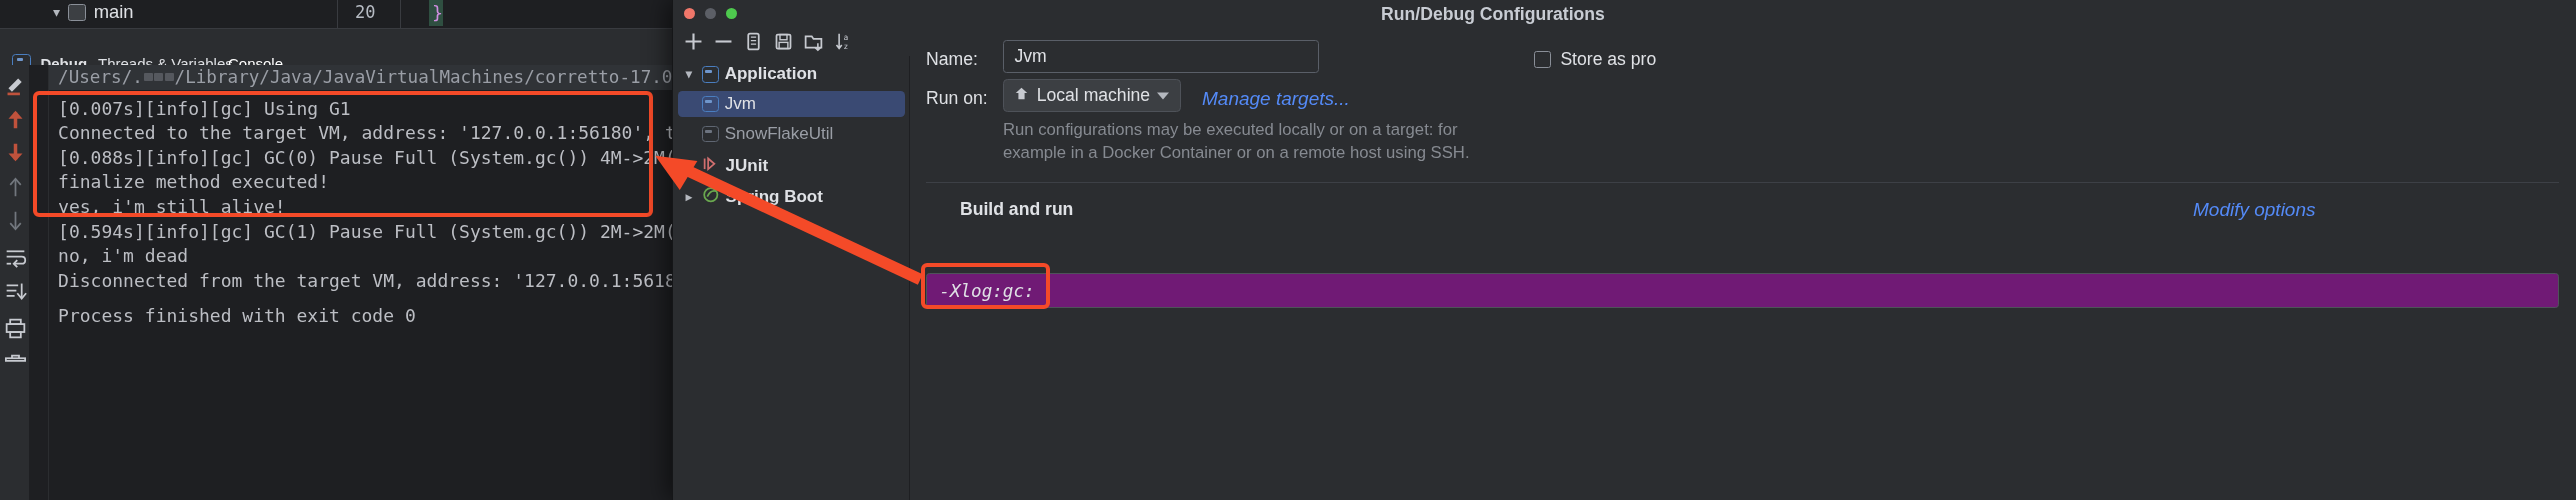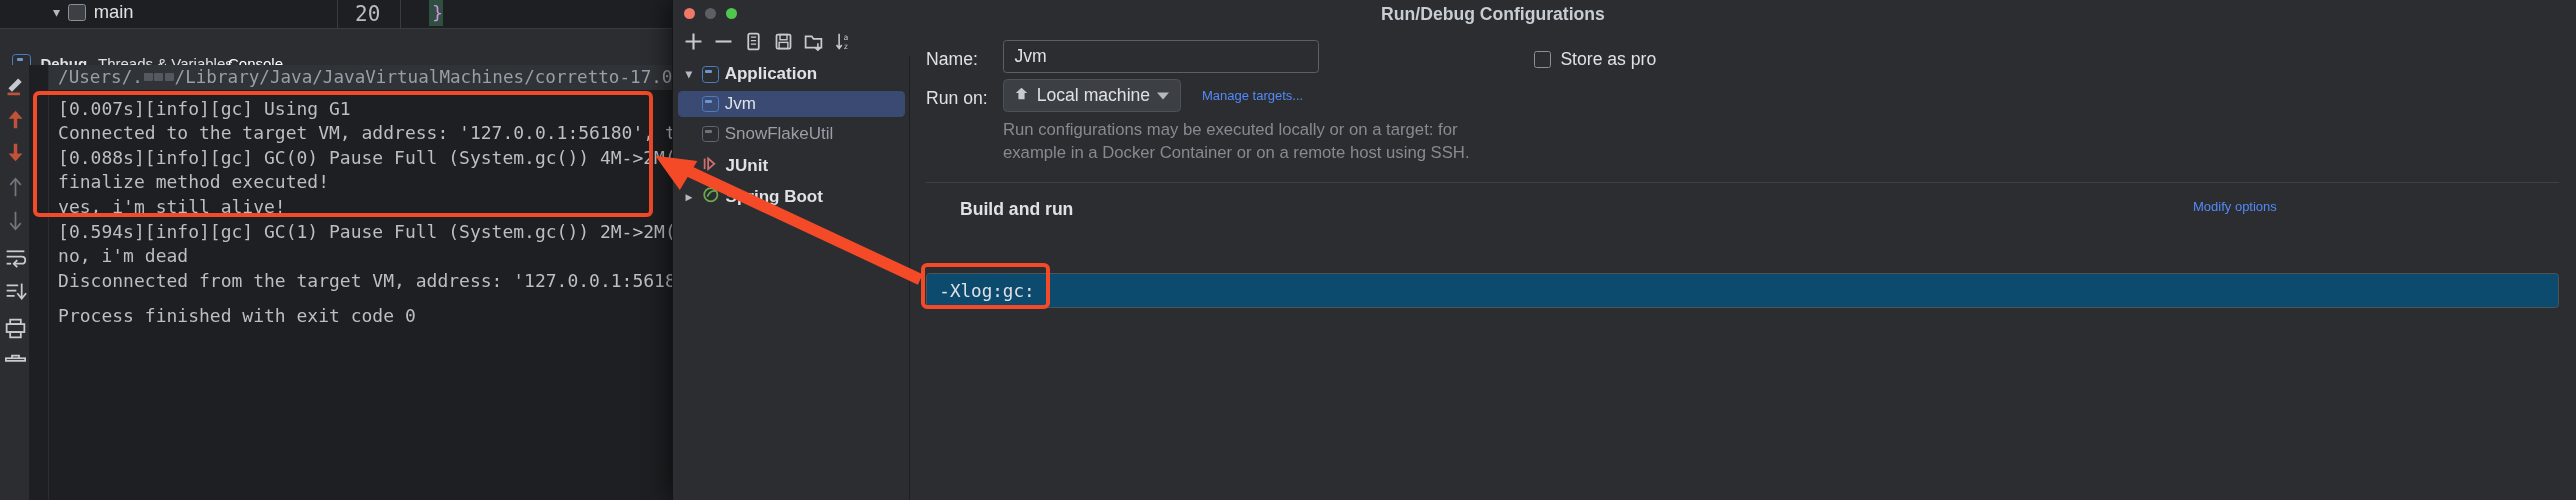--- a/index.html
+++ b/index.html
@@ -26,21 +26,21 @@
   }
   .chev { color: #b4b8bf; font-size: 14px; line-height: 1; }
   .thread-box {
     width: 17.6px; height: 17.6px; border: 1.8px solid #8a8f98;
     border-radius: 2.6px; background: #3c3f43; display:inline-block;
   }
   .mini-col {
     position: absolute; top: 0; height: 29px; width: 0.9px; background: #393b40;
   }
   .mini-num {
-    position: absolute; color: #b7bcc4; font-size: 21px;
+    position: absolute; color: #b7bcc4; font-size: 17px;
     font-family: "DejaVu Sans Mono", monospace;
   }
   .brace {
     position: absolute; color: #cf8ee0; font-size: 18.4px;
     font-family: "DejaVu Sans Mono", monospace;
   }
   .brace-hl { position:absolute; background:#2f4f41; }
 
   
   .debug-bar {
@@ -181,21 +181,21 @@
   .combo {
     position: absolute; background: #3c3f43; border: 0.9px solid #4e5259;
     border-radius: 4.4px; color: #dfe1e5; font-size: 17.6px;
     display: flex; align-items: center; gap: 8px; padding-left: 9.7px;
   }
   .combo .caret {
     position: absolute; right: 11.4px; top: 50%; transform: translateY(-50%);
     width: 0; height: 0; border-left: 6.1px solid transparent;
     border-right: 6.1px solid transparent; border-top: 7px solid #b4b8bf;
   }
-  .link { position: absolute; color: #548af7; font-size: 13px; white-space: nowrap; cursor: pointer; }
+  .link { position: absolute; color: #548af7; font-size: 19px; white-space: nowrap; cursor: pointer; font-style: italic; }
   .hint { position: absolute; color: #868a91; font-size: 16.7px; line-height: 23px; }
   .chk-row {
     position: absolute; display: flex; align-items: center; gap: 9.7px;
     color: #dfe1e5; font-size: 17.6px; white-space: nowrap;
   }
   .chkbox {
     width: 16.7px; height: 16.7px; border: 1.8px solid #8a8f98; border-radius: 2.6px;
     background: #2b2d30; flex: 0 0 auto;
   }
   .sect-title {
@@ -203,24 +203,25 @@
   }
   .divider { position: absolute; height: 0.9px; background: #3d4046; }
   .jdk-row {
     position: absolute; background: #35383d; border-radius: 4.4px;
     display: flex; align-items: center; padding-left: 12.3px; gap: 8.8px;
     font-family: "DejaVu Sans Mono", monospace; font-size: 17.6px;
   }
   .jdk-row .strong { color: #dfe1e5; font-weight: bold; }
   .jdk-row .muted  { color: #7e838b; }
   .vmopt {
-    position: absolute; background: #0c4a6e; border: 0.9px solid #4e5259;
+    position: absolute; background: #701a75; border: 0.9px solid #4e5259;
     border-radius: 3.5px; color: #dfe1e5; font-size: 17.6px;
     display: flex; align-items: center; padding-left: 12.3px;
     font-family: "DejaVu Sans Mono", monospace;
+    font-style: italic;
   }
   .anno-vm {
     position: absolute; border: 4.4px solid #f44a28; border-radius: 6.1px; pointer-events: none;
   }
 
   
   .arrow-svg { position: absolute; left: 641px; top: 132px; width: 290px; height: 158px; pointer-events:none; }
 </style>
 </head>
 <body>

